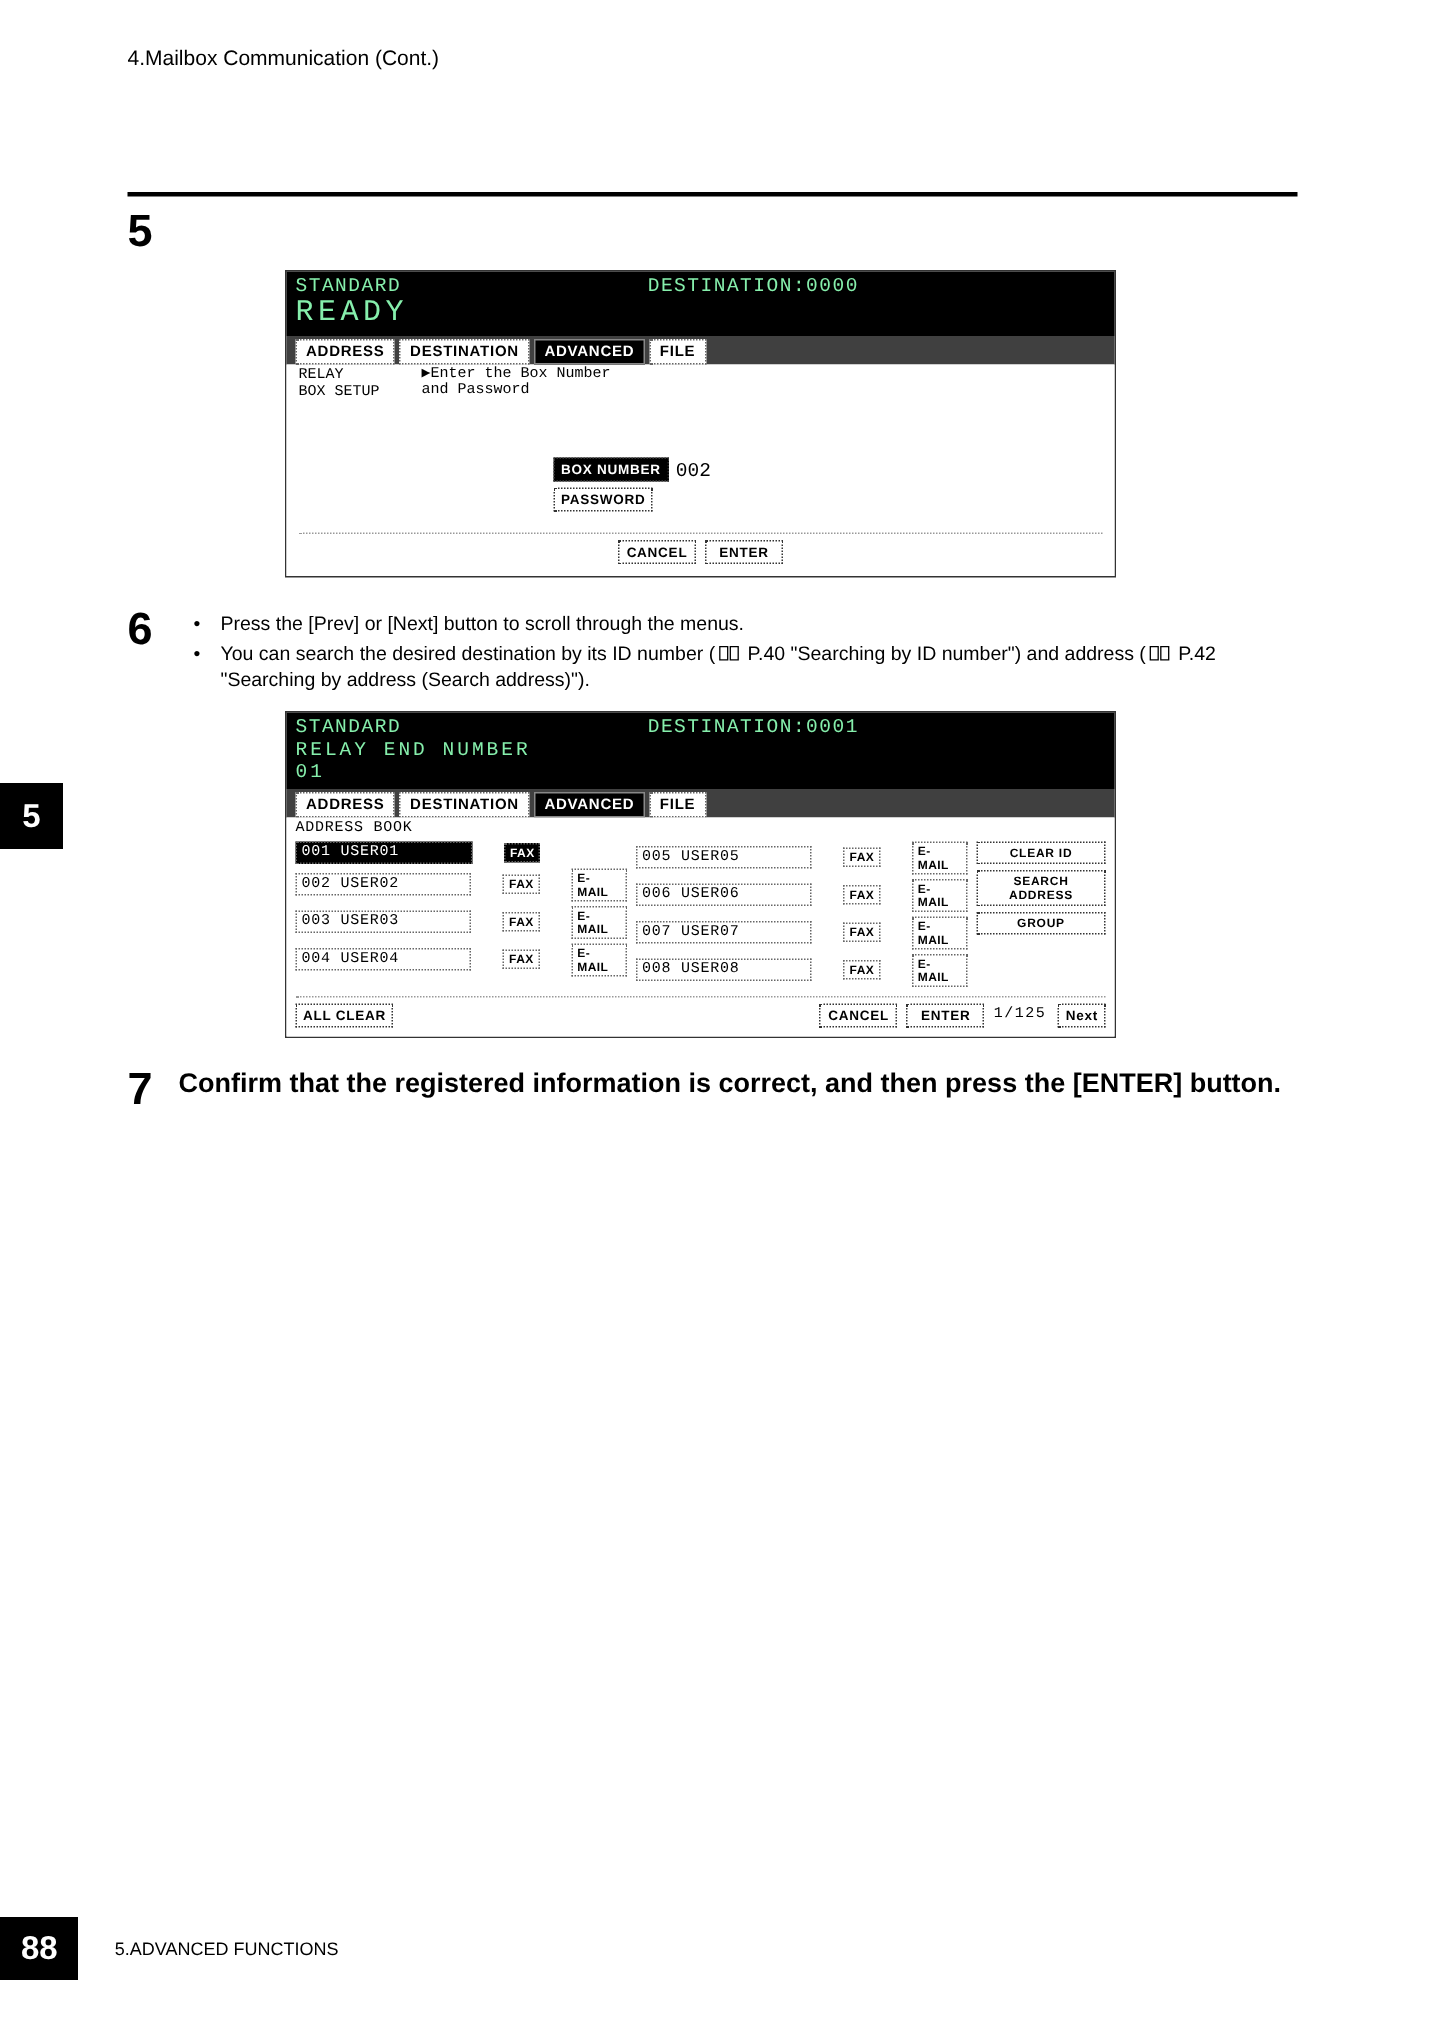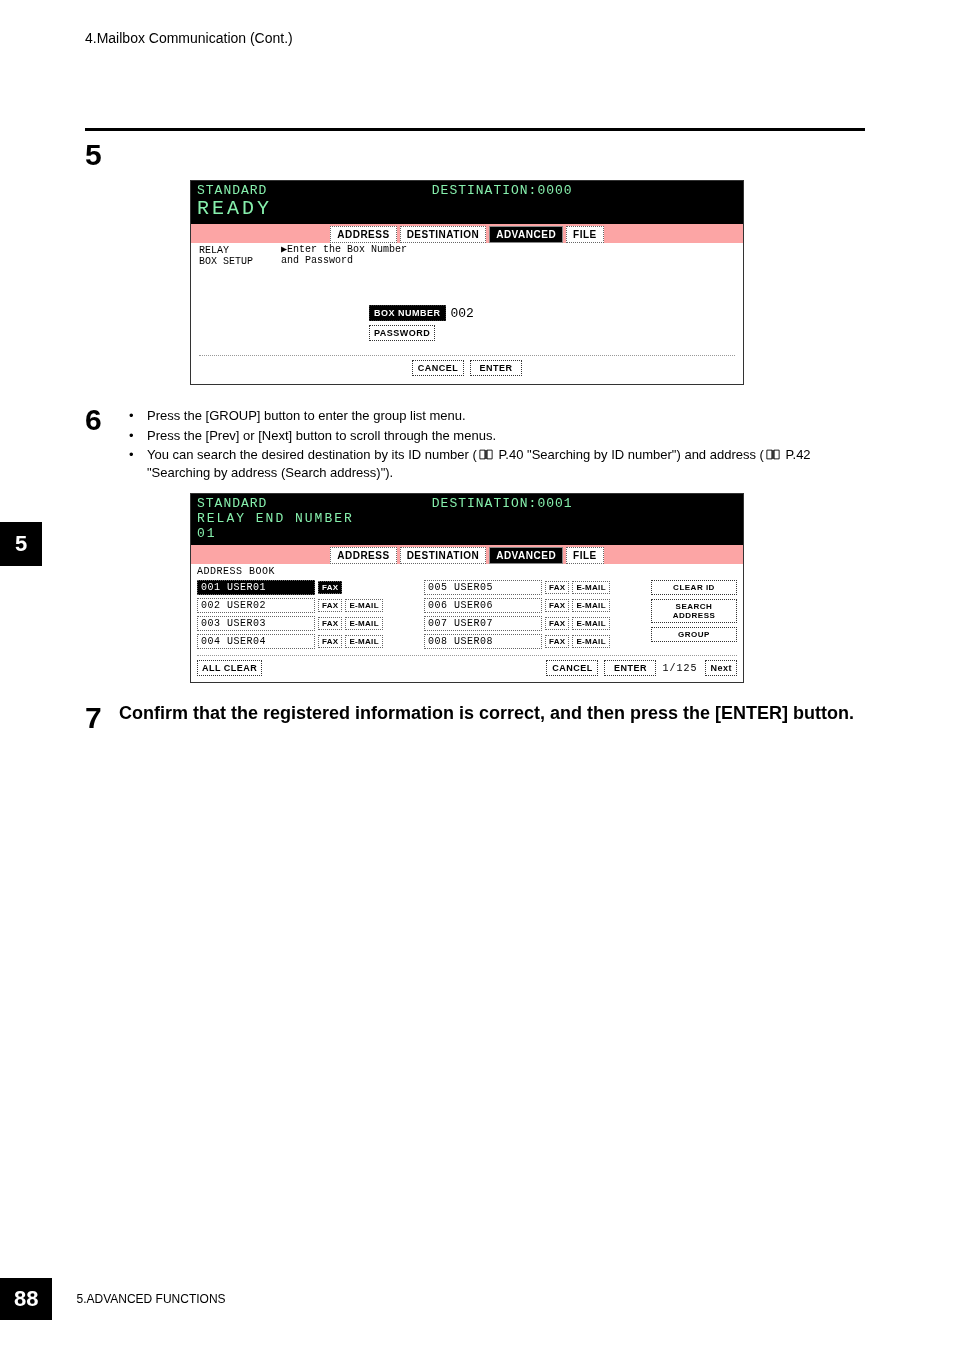--- a/index.html
+++ b/index.html
@@ -90,22 +90,21 @@
       font-size: 14px;
       letter-spacing: 1px;
     }
     .lcd-top-row1 { display: flex; justify-content: space-between; font-size: 13px; }
     .lcd-ready { font-size: 20px; letter-spacing: 3px; line-height: 1.1; }
     .lcd-sub { font-size: 13px; letter-spacing: 2px; }
     .lcd-tabs {
       display: flex;
       gap: 3px;
       padding: 2px 6px 0 6px;
-      background: #fca5a5;
-      justify-content: center;
+      background: #404040;
     }
     .lcd-tab {
       background: #fff;
       color: #000;
       border: 1px dotted #666;
       font-size: 10px;
       font-weight: bold;
       padding: 2px 6px;
       letter-spacing: 0.5px;
       font-family: Arial, sans-serif;
@@ -144,21 +143,21 @@
       background: #fff;
       font-family: "Courier New", monospace;
       font-size: 10px;
       padding: 2px 6px 6px 6px;
       position: relative;
     }
     .ab-label { font-size: 10px; margin-bottom: 3px; letter-spacing: 0.5px; }
     .ab-grid { display: flex; gap: 6px; }
     .ab-cols { flex: 1; display: flex; gap: 6px; }
     .ab-col { flex: 1; display: flex; flex-direction: column; gap: 3px; }
-    .ab-entry { display: flex; align-items: center; gap: 3px; }
+    .ab-entry { display: flex; align-items: center; gap: 21px; }
     .ab-name { border: 1px dotted #666; font-size: 10px; padding: 1px 3px; width: 118px; letter-spacing: 0.5px; }
     .ab-name.dark { background: #000; color: #fff; }
     .ab-chip { border: 1px dotted #666; background: #fff; font-family: Arial, sans-serif; font-size: 8px; font-weight: bold; padding: 1px 3px; letter-spacing: 0.3px; }
     .ab-chip.dark { background: #000; color: #fff; }
     .ab-side { width: 86px; display: flex; flex-direction: column; gap: 4px; padding-top: 0; }
     .ab-side .lcd-btn-small { font-size: 8px; text-align: center; padding: 2px 2px; }
     .ab-footer { display: flex; align-items: center; gap: 6px; margin-top: 6px; border-top: 1px dotted #999; padding-top: 4px; }
     .ab-page { margin-left: auto; font-size: 10px; letter-spacing: 1px; display: flex; align-items: center; gap: 8px; }
 
     .page-footer {
@@ -242,21 +241,20 @@
         <span class="lcd-btn-small">CANCEL</span>
         <span class="lcd-btn-small">ENTER</span>
       </div>
     </div>
   </div>
 
   <div class="step" style="margin-top:18px">
     <div class="step-num">6</div>
     <div class="step-body">
       <ul class="bullets">
-        <li>Press the [GROUP] button to enter the group list menu.</li>
         <li>Press the [Prev] or [Next] button to scroll through the menus.</li>
         <li>
           <span>You can search the desired destination by its ID number (</span><svg class="book-icon" viewBox="0 0 16 12">
               <path d="M1 1 h6 v10 h-6 z M9 1 h6 v10 h-6 z M7 1 v10 M9 1 v10" fill="none" stroke="#000" stroke-width="1"></path>
             </svg><span> P.40 "Searching by ID number") and address (</span><svg class="book-icon" viewBox="0 0 16 12">
               <path d="M1 1 h6 v10 h-6 z M9 1 h6 v10 h-6 z M7 1 v10 M9 1 v10" fill="none" stroke="#000" stroke-width="1"></path>
             </svg><span> P.42 "Searching by address (Search address)").</span>
         </li>
       </ul>
     </div>

